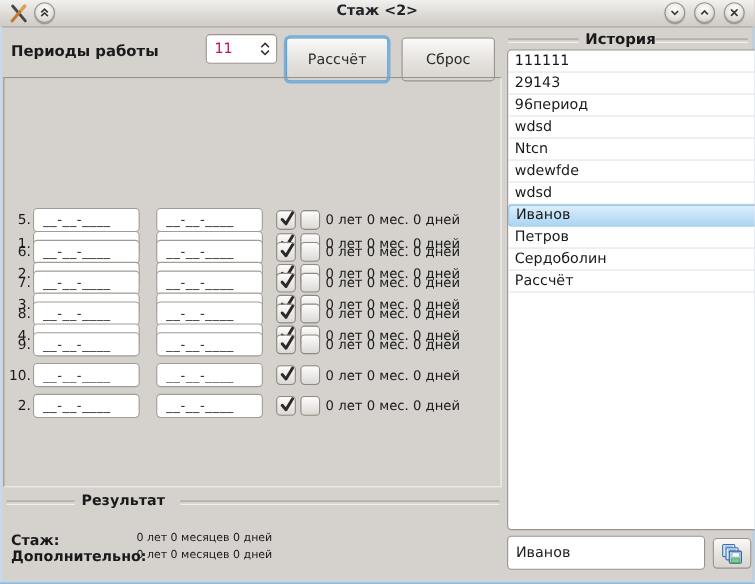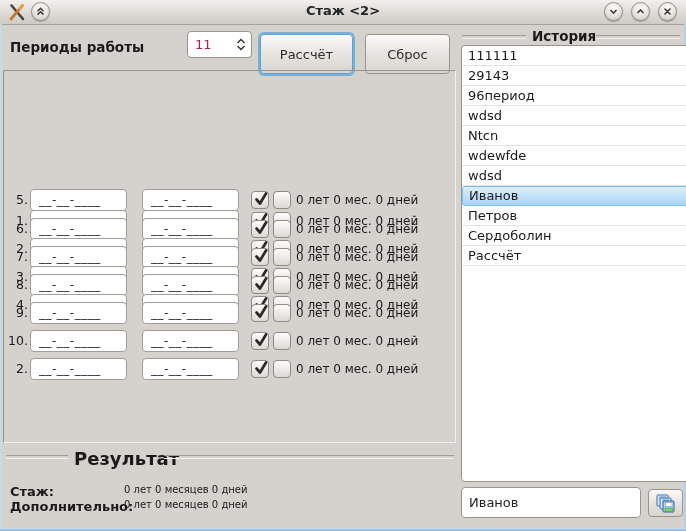--- a/index.html
+++ b/index.html
@@ -53,21 +53,21 @@
     border:1px solid #8e8983;border-radius:4px;
     background:linear-gradient(#fdfdfd,#dcd8d4);}
   .cb1{left:251px;} .cb2{left:273px;}
   .cb svg{position:absolute;left:1px;top:-2px;overflow:visible;}
   .dur{position:absolute;left:296px;line-height:22px;font-size:12px;white-space:nowrap;}
 
   
   .gline{height:2px;border-top:1px solid #a19d97;border-bottom:1px solid #f4f2ef;}
   .res-line-l{left:6px;top:455px;width:62px;}
   .res-line-r{left:164px;top:455px;width:290px;}
-  .res-title{left:74px;top:448px;font-size:18px;font-weight:bold;}
+  .res-title{left:74px;top:448px;font-size:13px;font-weight:bold;}
   .res-label{left:10px;font-size:13px;font-weight:bold;}
   .res-value{left:124px;font-size:10px;}
   .res-r1{top:472px;margin-top:12px;} .res-r2{top:499px;}
 
   
   .hist-line-l{left:462px;top:35px;width:64px;}
   .hist-line-r{left:596px;top:35px;width:84px;}
   .hist-title{left:532px;top:28px;font-size:13.5px;font-weight:bold;}
   .histlist{left:461px;top:45px;width:236px;height:437px;background:#fff;
     border:1px solid #99948e;border-radius:4px;box-sizing:border-box;overflow:hidden;}

